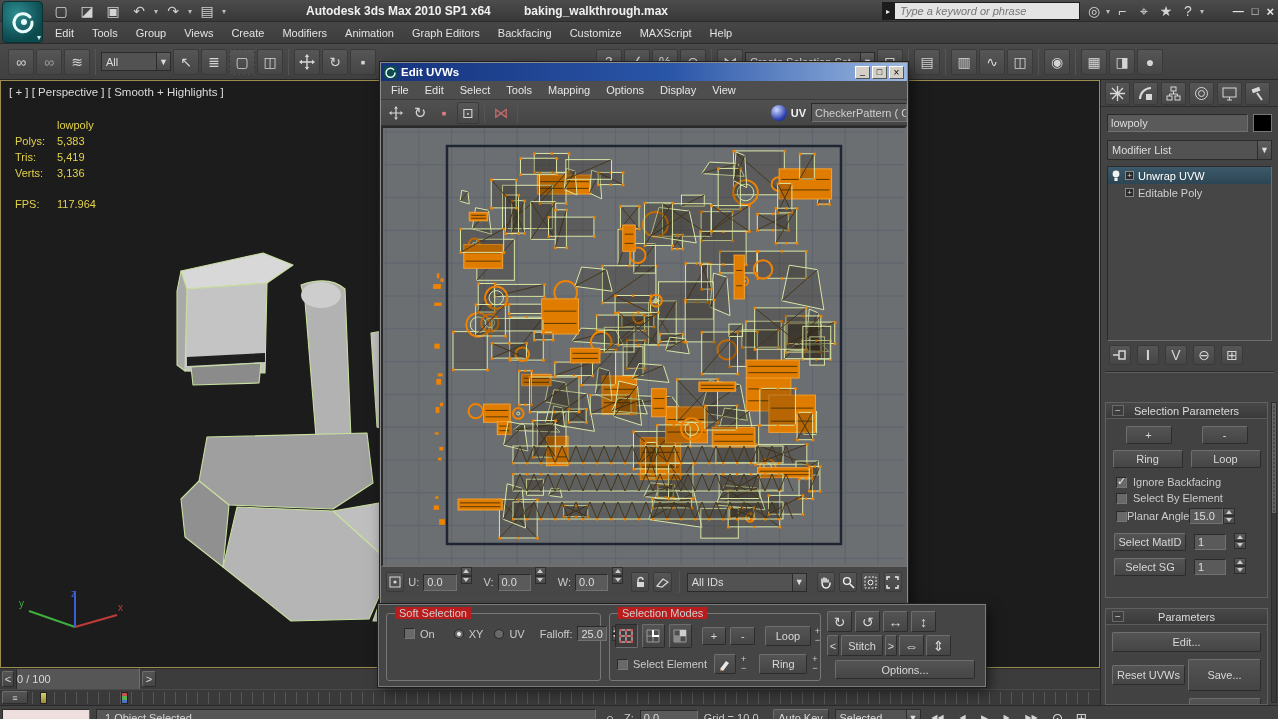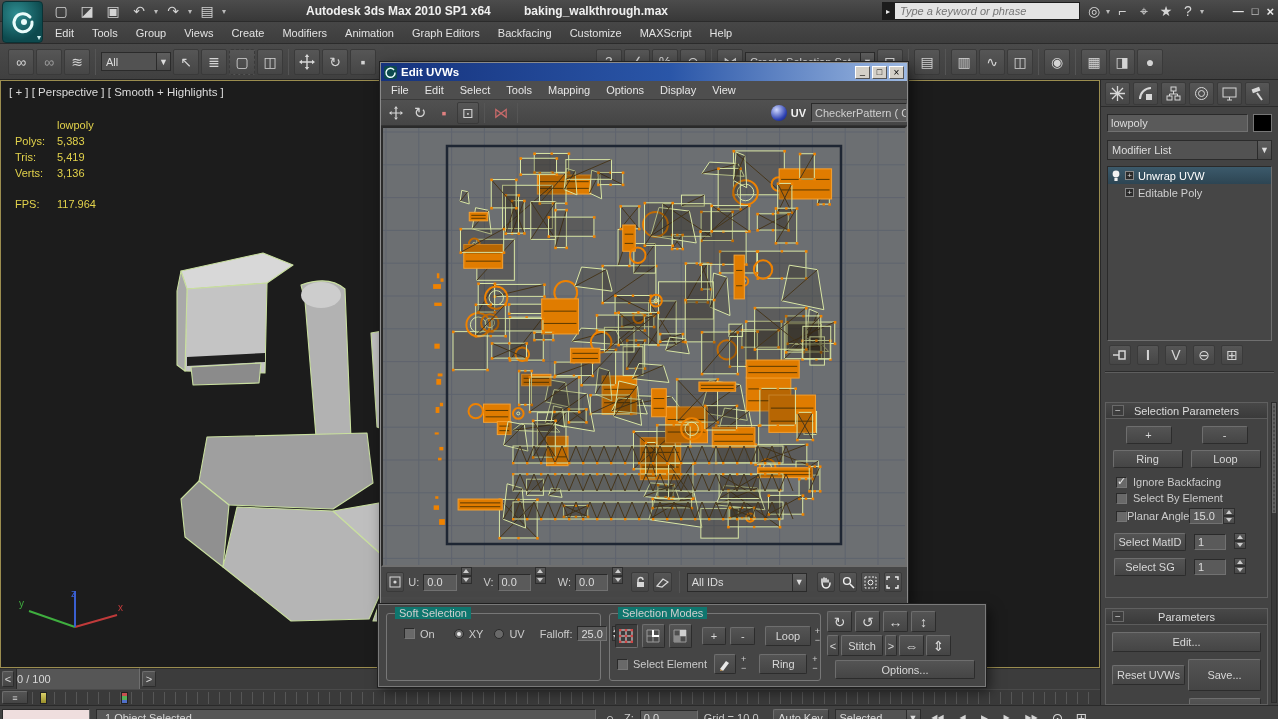--- a/index.html
+++ b/index.html
@@ -22,21 +22,21 @@
 .spin{width:12px;display:flex;flex-direction:column;align-self:stretch}
 .spin i{flex:1;background:linear-gradient(#5a5a5a,#484848);border:1px solid #2e2e2e;display:flex;align-items:center;justify-content:center}
 .spin i::after{content:"";border:3px solid transparent}
 .spin .up::after{border-bottom:4px solid #ccc;margin-top:-3px}
 .spin .dn::after{border-top:4px solid #ccc;margin-bottom:-3px}
 .chk{width:11px;height:11px;background:#696969;border:1px solid;border-color:#2a2a2a #777 #777 #2a2a2a;position:relative;flex:none}
 .chk.on::after{content:"✓";position:absolute;left:0px;top:-3px;color:#efefef;font-size:11px;font-weight:bold}
 .rad{width:10px;height:10px;border-radius:50%;background:#696969;border:1px solid #2a2a2a;flex:none}
 .rad.on::after{content:"";display:block;width:4px;height:4px;border-radius:50%;background:#ececec;margin:2px auto}
 .grp{position:absolute;border:1px solid #777;border-radius:3px}
-.gtitle{position:absolute;top:-7px;left:8px;background:#0f766e;padding:0 4px;color:#cfcfcf}
+.gtitle{position:absolute;top:-7px;left:8px;background:#b91c1c;padding:0 4px;color:#cfcfcf}
 .roll{position:absolute;left:4px;right:10px;border:1px solid #606060;background:#424242}
 .rollh{height:16px;background:linear-gradient(#484848,#3a3a3a);border-bottom:1px solid #5c5c5c;display:flex;align-items:center;color:#dcdcdc}
 .rollminus{width:12px;height:11px;border:1px solid #6a6a6a;margin:0 6px;display:flex;align-items:center;justify-content:center;font-size:10px;color:#ccc;background:#3d3d3d}
 .rolltitle{flex:1;text-align:center;margin-right:24px}
 .menu-item{padding:0 9px;height:100%;display:flex;align-items:center}
 .lbl{color:#cbcbcb}
 .yellow{color:#e2d24b}
 .field{background:#5a5a5a;border:1px solid;border-color:#2a2a2a #717171 #717171 #2a2a2a;color:#dcdcdc;display:flex;align-items:center;padding:0 3px}
 svg{display:block}
 </style>

